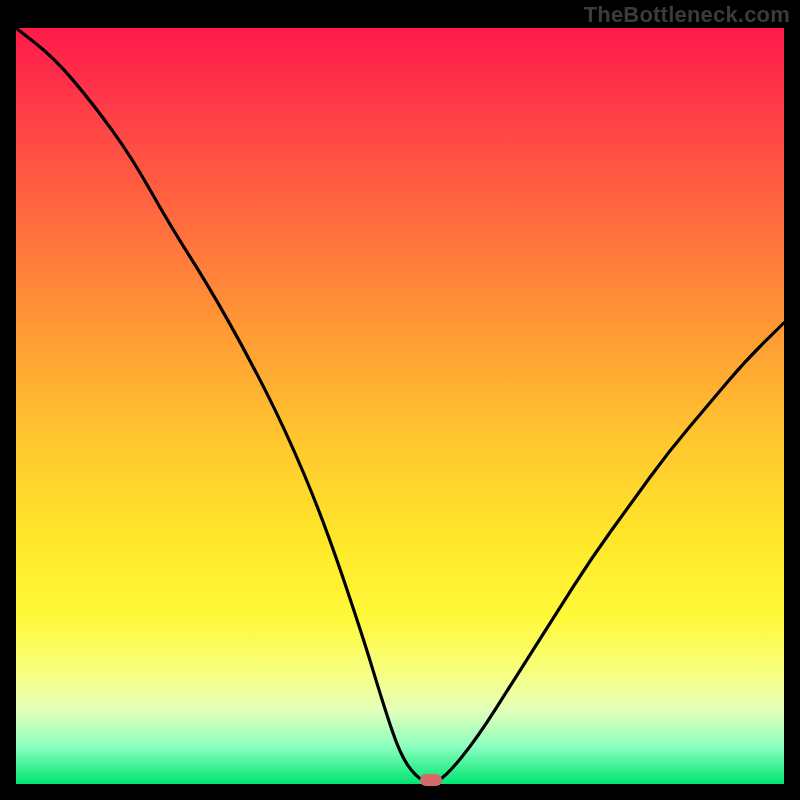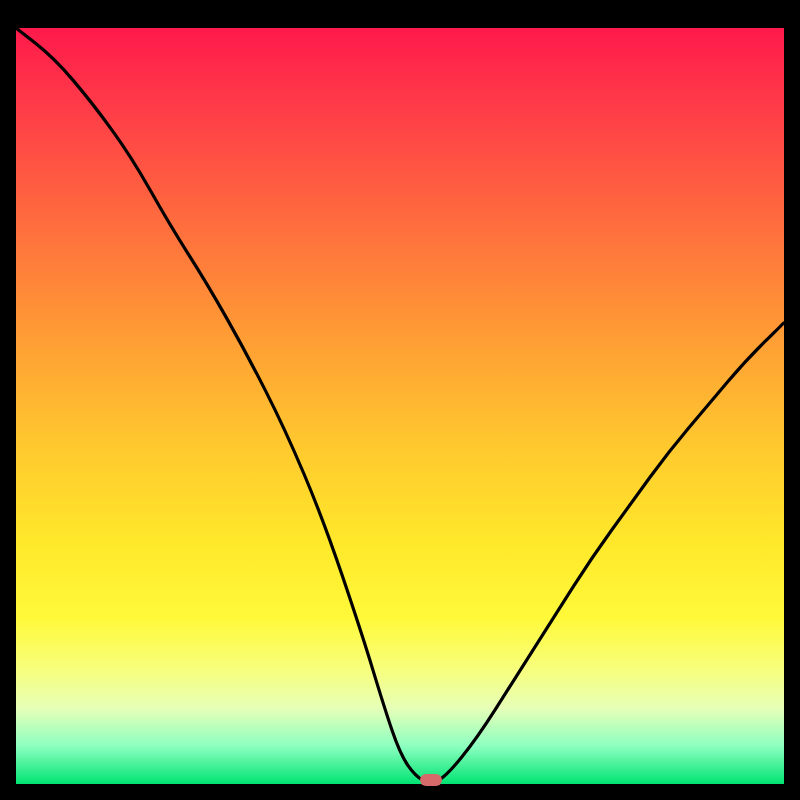--- a/index.html
+++ b/index.html
@@ -62,20 +62,21 @@
     height: 12px;
     border-radius: 6px;
     background: #d66a6a;
     transform: translate(-50%, -50%);
   }
 </style>
 </head>
 <body>
 
 <div class="frame">
+  <div class="watermark">TheBottleneck.com</div>
 
   <div class="plot">
     <svg class="curve" viewBox="0 0 768 756" preserveAspectRatio="none">
       <path id="curve-path" fill="none" stroke="#000000" stroke-width="3.2" stroke-linecap="round" stroke-linejoin="round" d="M 0.0 0.0 Q 0.0 0.0 19.2 15.1 Q 38.4 30.2 57.6 52.9 Q 76.8 75.6 96.0 102.1 Q 115.2 128.5 134.4 162.5 Q 153.6 196.6 172.8 226.8 Q 192.0 257.0 211.2 291.1 Q 230.4 325.1 249.6 362.9 Q 268.8 400.7 288.0 446.0 Q 307.2 491.4 326.4 548.1 Q 345.6 604.8 357.1 642.6 Q 368.6 680.4 376.3 703.1 Q 384.0 725.8 391.7 737.1 Q 399.4 748.4 407.0 752.2 Q 414.7 756.0 422.4 752.2 Q 430.1 748.4 445.4 729.5 Q 460.8 710.6 480.0 680.4 Q 499.2 650.2 518.4 619.9 Q 537.6 589.7 556.8 559.4 Q 576.0 529.2 595.2 502.7 Q 614.4 476.3 633.6 449.8 Q 652.8 423.4 672.0 400.7 Q 691.2 378.0 710.4 355.3 Q 729.6 332.6 748.8 313.7 T 768.0 294.8"></path>
     </svg>
     <div id="min-marker" class="marker" style="left: 414.72px; top: 752px; background: rgb(214, 106, 106);"></div>
   </div>
 </div>
 
 </body></html>

